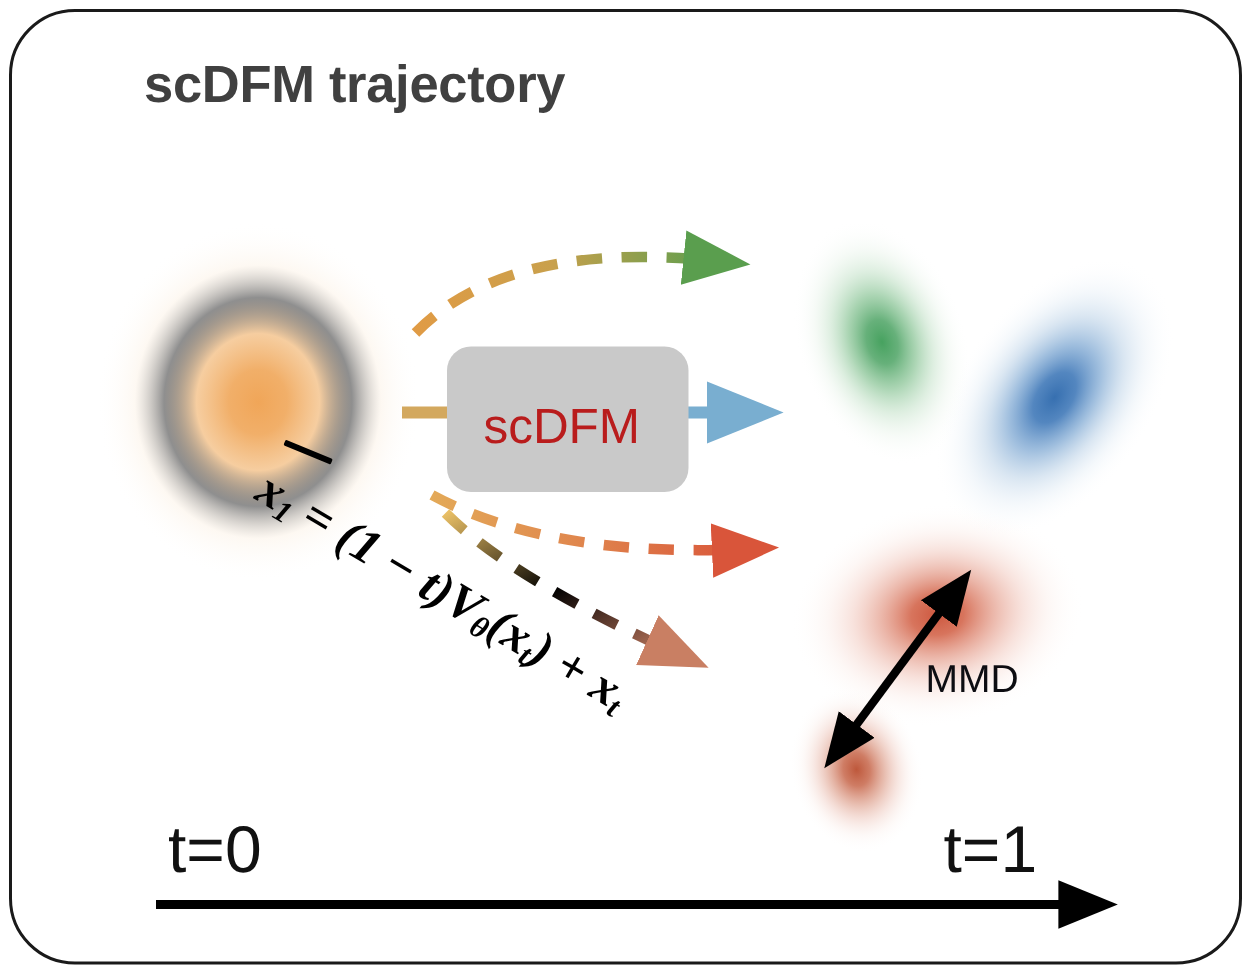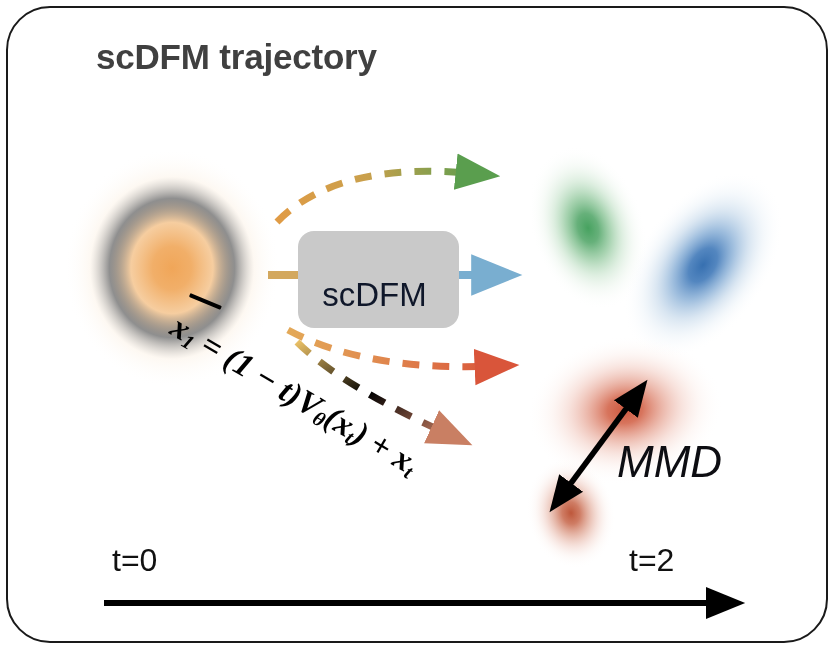--- a/index.html
+++ b/index.html
@@ -55,48 +55,47 @@
     left: 298px;
     top: 231px;
     width: 161px;
     height: 97px;
     background: #c9c9c9;
     border-radius: 16px;
   }
   .scdfm-box-label {
     position: absolute;
     left: 0;
-    top: 15px;
+    top: 4px;
     width: 153px;
     height: 97px;
     display: flex;
     align-items: center;
     justify-content: center;
-    color: #0f172a;
+    color: #b91c1c;
     font-size: 33px;
     font-family: "Liberation Sans", sans-serif;
     letter-spacing: 0px;
   }
   .axis-label {
     position: absolute;
-    font-size: 32px;
+    font-size: 44px;
     color: #111111;
     font-family: "Liberation Sans", sans-serif;
     text-align: center;
   }
   #label-t0 { left: 112px; top: 542px; }
   #label-t1 { left: 629px; top: 542px; }
   #label-mmd {
     position: absolute;
     left: 617px;
     top: 437px;
-    font-size: 44px;
+    font-size: 26px;
     color: #0d0d12;
     font-family: "Liberation Sans", sans-serif;
-    font-style: italic;
   }
   .formula {
     position: absolute;
     left: 183px;
     top: 308px;
     font-family: "Liberation Serif", serif;
     font-style: italic;
     font-weight: bold;
     font-size: 33px;
     color: #000000;
@@ -239,21 +238,21 @@
 
   <div class="title-block">
     <span class="title-line">scDFM trajectory</span>
   </div>
 
   <div class="scdfm-box">
     <span class="scdfm-box-label">scDFM</span>
   </div>
 
   <div class="axis-label" id="label-t0">t=0</div>
-  <div class="axis-label" id="label-t1">t=2</div>
+  <div class="axis-label" id="label-t1">t=1</div>
 
   <div id="label-mmd">MMD</div>
 
   <div class="formula">
     <span class="hatwrap"><span class="hatbar"></span><span>x</span><sub>1</sub></span>
     <span>=</span>
     <span>(1 − t)</span><span>V</span><sub>θ</sub><span>(</span><span>x</span><sub>t</sub><span>)</span>
     <span>+</span>
     <span>x</span><sub>t</sub>
   </div>

